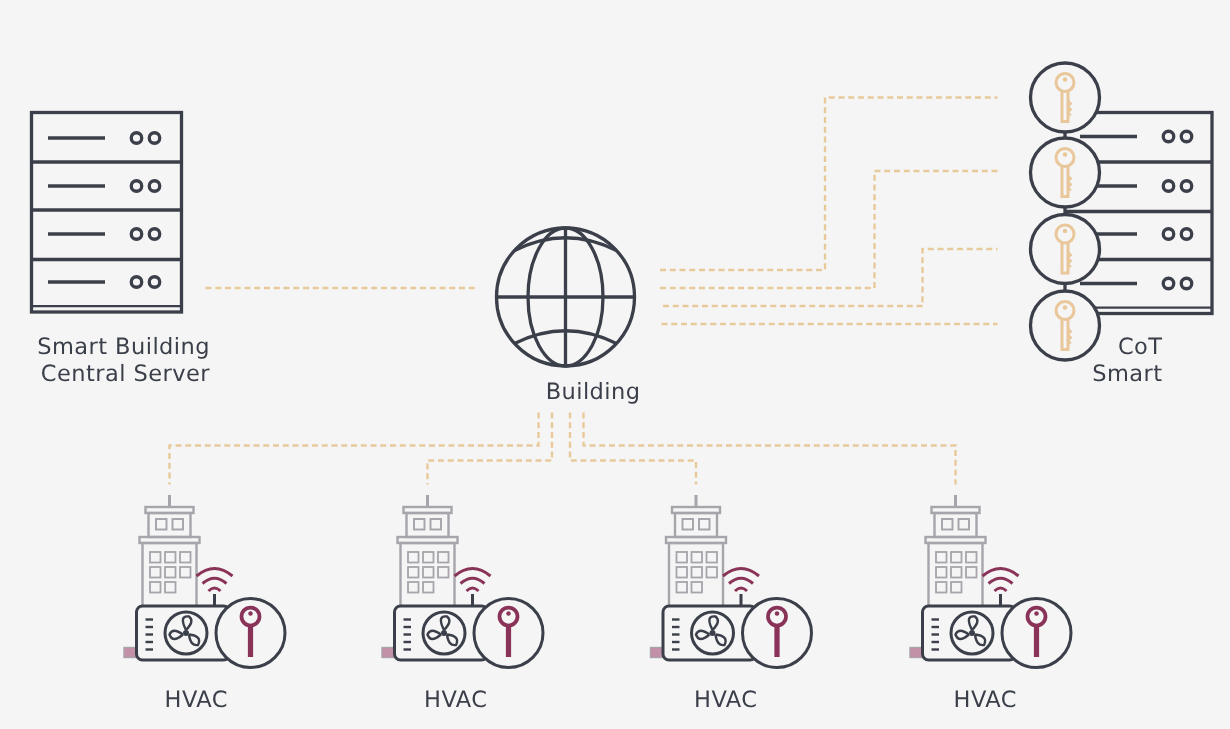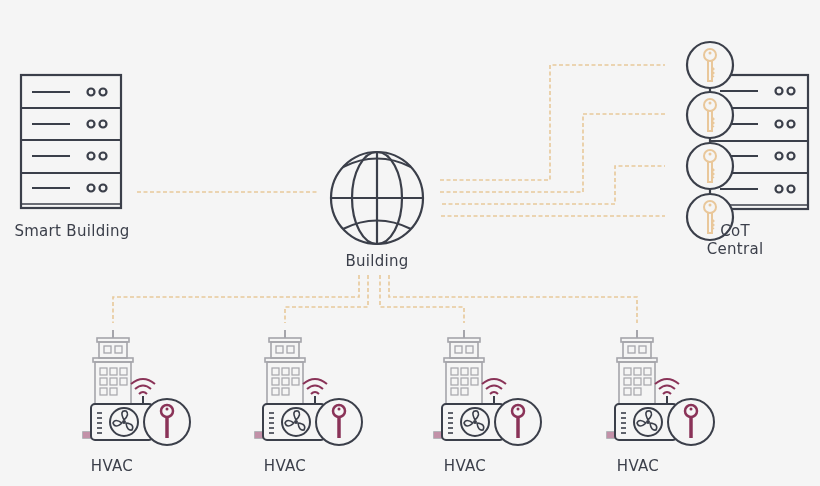--- a/index.html
+++ b/index.html
@@ -1,18 +1,18 @@
 <!DOCTYPE html>
 <html><head>
 <meta charset="utf-8">
 <style>
   html,body{margin:0;padding:0;}
   body{width:820px;height:486px;background:#f5f5f5;position:relative;overflow:hidden;font-family:"DejaVu Sans","Liberation Sans",sans-serif;}
   svg.canvas{position:absolute;left:0;top:0;}
-  .lbl{position:absolute;color:#3b3f4a;font-size:15px;line-height:18px;text-align:center;letter-spacing:0.3px;}
+  .lbl{position:absolute;color:#3b3f4a;font-size:15px;line-height:18px;text-align:right;letter-spacing:0.3px;}
 </style>
 </head>
 <body>
 
 <svg class="canvas" width="820" height="486" viewBox="0 0 820 486">
   <defs>
     <g id="hvacUnit">
 
       <line x1="44" y1="0" x2="44" y2="8" stroke="#a5a5ab" stroke-width="2"></line>
       <rect x="28" y="8" width="32" height="4" fill="none" stroke="#a5a5ab" stroke-width="1.6"></rect>
@@ -129,22 +129,23 @@
   </g>
 
   <use href="#hvacUnit" x="69" y="330"></use>
   <use href="#hvacUnit" x="241" y="330"></use>
   <use href="#hvacUnit" x="420" y="330"></use>
   <use href="#hvacUnit" x="593" y="330"></use>
 </svg>
 
 <div class="lbl" style="left:4px;top:222px;width:136px;">
   <div>Smart Building</div>
+  <div>Central Server</div>
 </div>
 <div class="lbl" style="left:327px;top:252px;width:100px;">Building</div>
 <div class="lbl" style="left:695px;top:222px;width:80px;">
   <div>CoT</div>
-  <div>Central</div>
+  <div>Smart</div>
 </div>
 <div class="lbl" style="left:72px;top:457px;width:80px;">HVAC</div>
 <div class="lbl" style="left:245px;top:457px;width:80px;">HVAC</div>
 <div class="lbl" style="left:425px;top:457px;width:80px;">HVAC</div>
 <div class="lbl" style="left:598px;top:457px;width:80px;">HVAC</div>
 
 </body></html>

